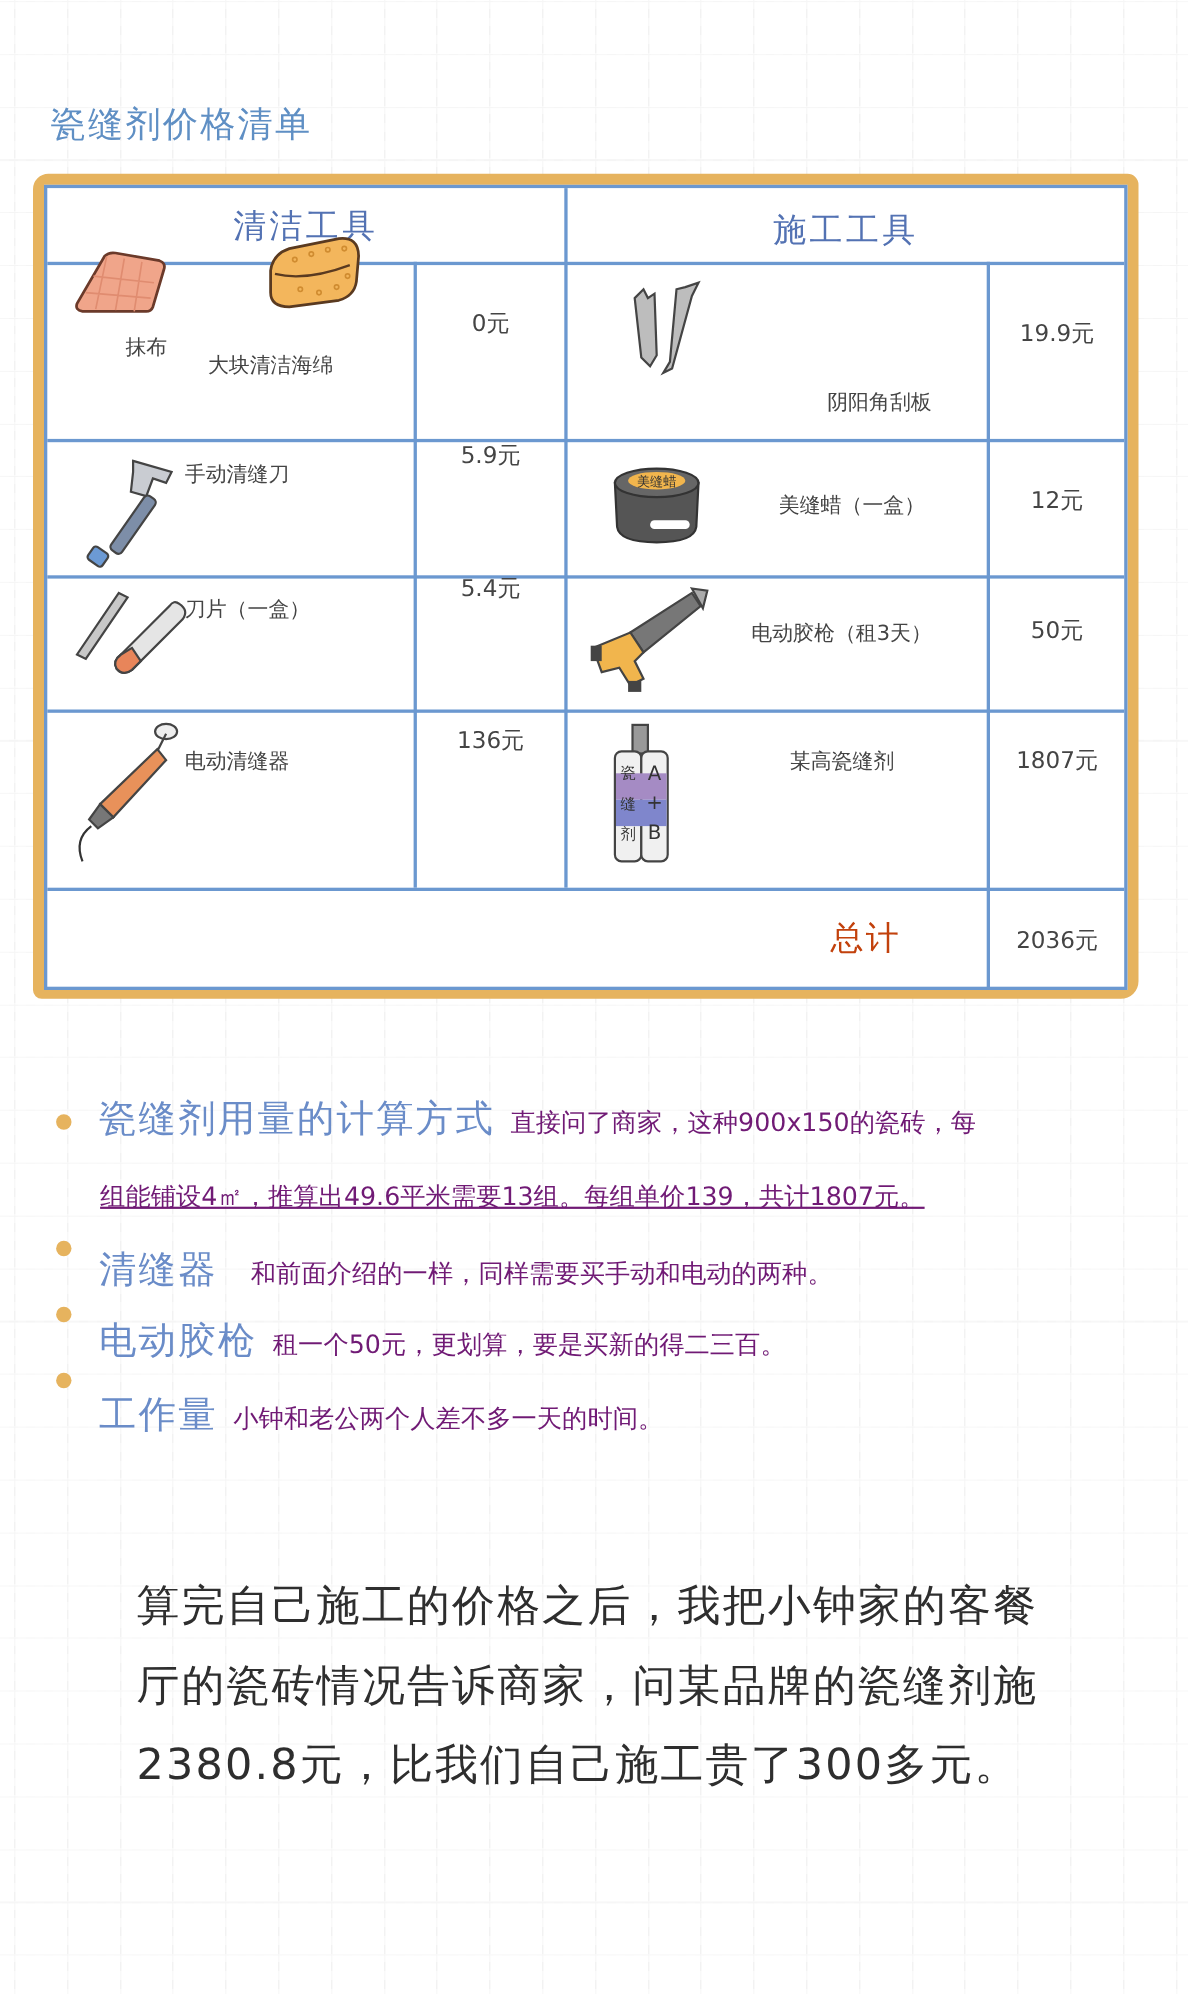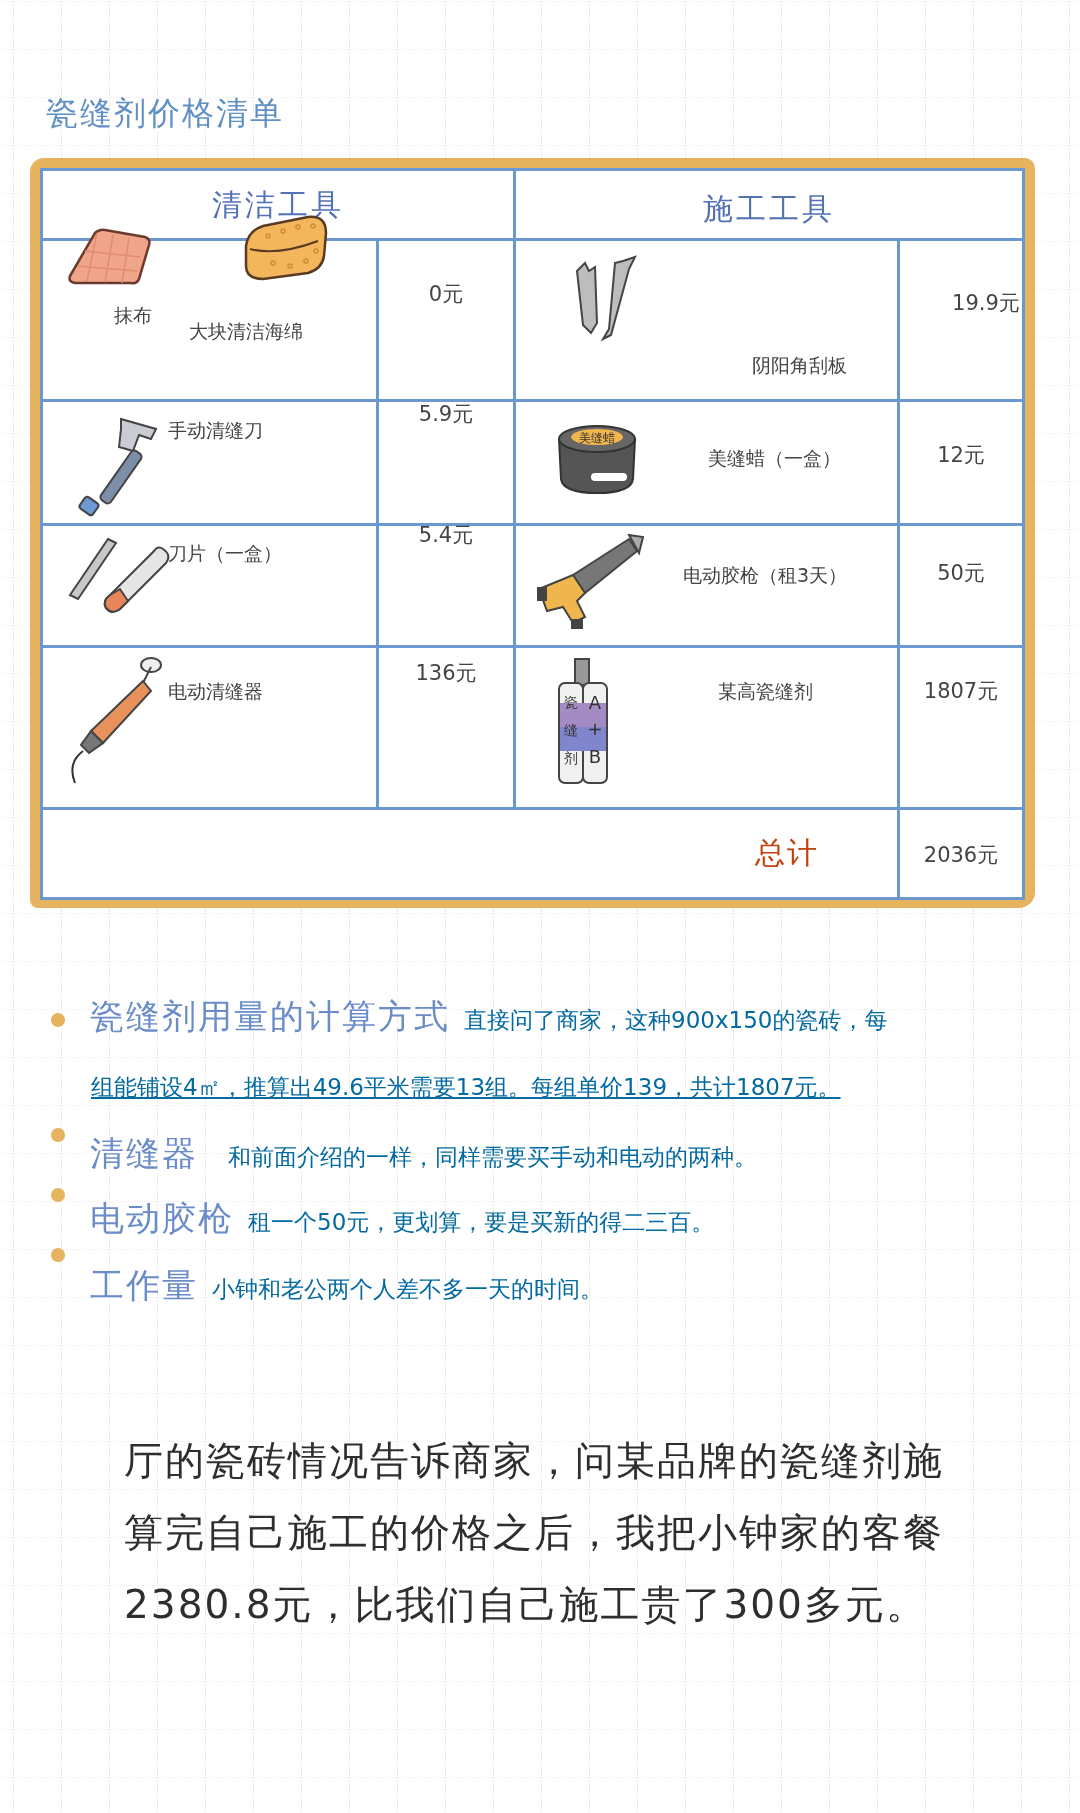--- a/index.html
+++ b/index.html
@@ -40,21 +40,21 @@
     position:absolute; font-size:30px; color:#5372b3; letter-spacing:3px;
     text-align:center;
   }
   .label { position:absolute; font-size:19px; color:#444; white-space:nowrap; }
   .price { position:absolute; font-size:21px; color:#444; text-align:center; white-space:nowrap; }
   .total-label { position:absolute; font-size:30px; color:#c2410c; letter-spacing:2px; }
   .ico { position:absolute; }
   .bullet-row { position:absolute; left:0; white-space:nowrap; }
   .dot { position:absolute; width:14px; height:14px; border-radius:50%; background:#E6B35E; }
   .b-head { font-size:34px; color:#6a8cc8; letter-spacing:2px;margin-top:48px; }
-  .b-text { font-size:23px; color:#0369a1; margin-left:14px; }
+  .b-text { font-size:23px; color:#701a75; margin-left:14px; }
   .para {
     position:absolute; left:124px; top:1425px; width:850px;
     font-size:39px; line-height:72px; color:#2e2e2e; letter-spacing:2px;
   }
   .para div { white-space:nowrap; }
 </style>
 </head>
 <body>
 
 <div class="grid-mask"></div>
@@ -123,21 +123,21 @@
     <path d="M20 98 Q4 110 12 130" fill="none" stroke="#333" stroke-width="2"></path>
   </svg>
   <div class="label" style="left:125px; top:508px;">电动清缝器</div>
   <div class="price" style="left:336px; top:488px; width:134px;">136元</div>
 
   <svg class="ico" style="left:528px; top:82px;" width="80" height="95" viewBox="0 0 80 95">
     <path d="M6 18 L14 10 L18 18 L24 14 L26 70 L20 80 L12 72 Z" fill="#bdbdbd" stroke="#444" stroke-width="2"></path>
     <path d="M44 10 L52 8 L64 4 L58 16 L40 82 L32 86 L38 76 Z" fill="#bdbdbd" stroke="#444" stroke-width="2"></path>
   </svg>
   <div class="label" style="left:709px; top:182px;">阴阳角刮板</div>
-  <div class="price" style="left:857px; top:118px; width:122px;margin-left:25px;">19.9元</div>
+  <div class="price" style="left:857px; top:118px; width:122px;">19.9元</div>
 
   <svg class="ico" style="left:508px; top:248px;" width="90" height="80" viewBox="0 0 90 80">
     <path d="M8 20 L10 60 Q12 74 46 74 Q80 74 82 60 L84 20 Z" fill="#555" stroke="#333" stroke-width="2"></path>
     <ellipse cx="46" cy="20" rx="38" ry="13" fill="#666" stroke="#333" stroke-width="2"></ellipse>
     <ellipse cx="46" cy="18" rx="26" ry="8" fill="#f1b54d"></ellipse>
     <rect x="40" y="54" width="36" height="8" rx="4" fill="#fff"></rect>
     <text x="46" y="23" font-size="12" text-anchor="middle" fill="#333" font-family="DejaVu Sans, sans-serif">美缝蜡</text>
   </svg>
   <div class="label" style="left:665px; top:275px;">美缝蜡（一盒）</div>
   <div class="price" style="left:857px; top:270px; width:122px;">12元</div>
@@ -191,16 +191,16 @@
     <span class="b-head">电动胶枪</span><span class="b-text">租一个50元，更划算，要是买新的得二三百。</span>
   </div>
 
   <div class="dot" style="left:51px; top:1248px;"></div>
   <div class="bullet-row" style="left:90px; top:1263px;">
     <span class="b-head">工作量</span><span class="b-text">小钟和老公两个人差不多一天的时间。</span>
   </div>
 </div>
 
 <div class="para">
+  <div>算完自己施工的价格之后，我把小钟家的客餐</div>
   <div>厅的瓷砖情况告诉商家，问某品牌的瓷缝剂施</div>
-  <div>算完自己施工的价格之后，我把小钟家的客餐</div>
   <div>2380.8元，比我们自己施工贵了300多元。</div>
 </div>
 
 </body></html>

